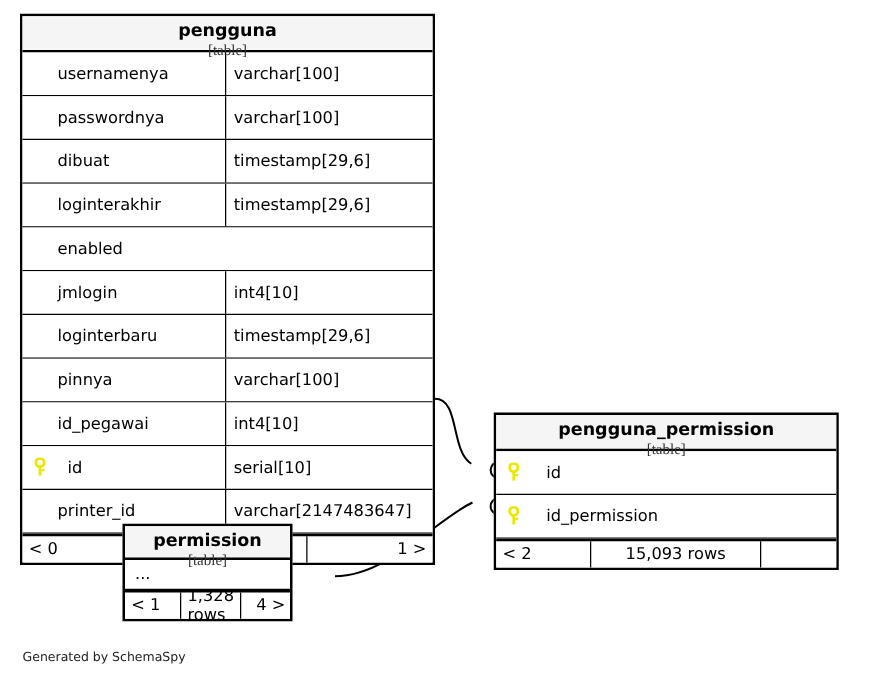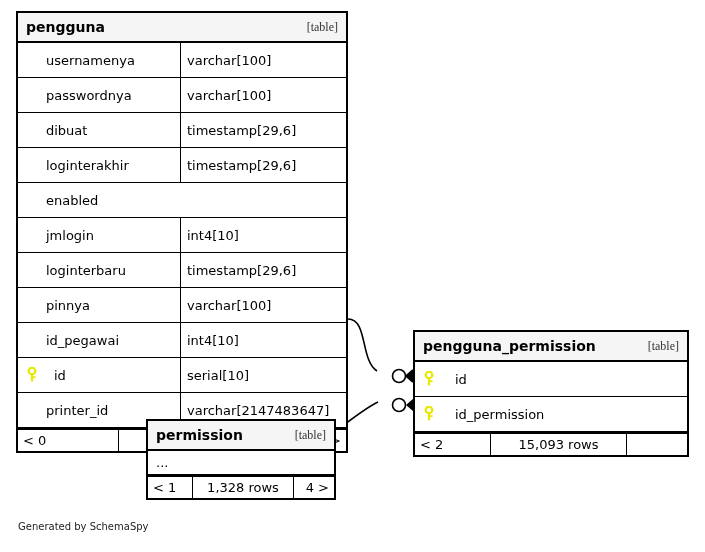--- a/index.html
+++ b/index.html
@@ -35,22 +35,23 @@
     box-sizing: border-box;
     border-collapse: collapse;
   }
   .entity-header {
     display: flex;
     align-items: center;
     justify-content: space-between;
     background: #f5f5f5;
     border-bottom: 2px solid #000000;
     box-sizing: border-box;
-    padding: 14px 8px;
+    padding: 4px 8px;
     height: 29px;
+    flex-direction: column;
   }
   .entity-title {
     font-weight: bold;
     font-size: 14px;
     color: #000000;
     letter-spacing: 0px;
   }
   .entity-kind {
     font-size: 12px;
     color: #333333;
@@ -139,34 +140,33 @@
     top: 11px;
     width: 332px;
   }
   #entity-pengguna .col-name { width: 162px; flex: 0 0 162px; }
   #entity-pengguna .col-type { flex: 1 1 auto; }
   #entity-pengguna .foot-prev { width: 100px; flex: 0 0 100px; }
   #entity-pengguna .foot-mid  { flex: 1 1 auto; }
   #entity-pengguna .foot-next { width: 100px; flex: 0 0 100px; }
 
   #entity-pengguna-permission {
-    left: 413px;
+    left: 395px;
     top: 330px;
     width: 276px;
   }
   #entity-pengguna-permission .col-full .label-text { padding-left: 20px; }
   #entity-pengguna-permission .foot-prev { width: 75px; flex: 0 0 75px; }
   #entity-pengguna-permission .foot-mid  { flex: 1 1 auto; }
   #entity-pengguna-permission .foot-next { width: 60px; flex: 0 0 60px; }
 
   #entity-permission {
     left: 98px;
     top: 419px;
-    width: 190px;
-    margin-left: 48px;
+    width: 136px;
   }
   #entity-permission .entity-header { height: 27px; }
   #entity-permission .col-row { height: 24px; }
   #entity-permission .foot-prev { width: 44px; flex: 0 0 44px; }
   #entity-permission .foot-mid  { flex: 1 1 auto; }
   #entity-permission .foot-next { width: 40px; flex: 0 0 40px; }
 
   .footer-credit {
     position: absolute;
     left: 18px;

